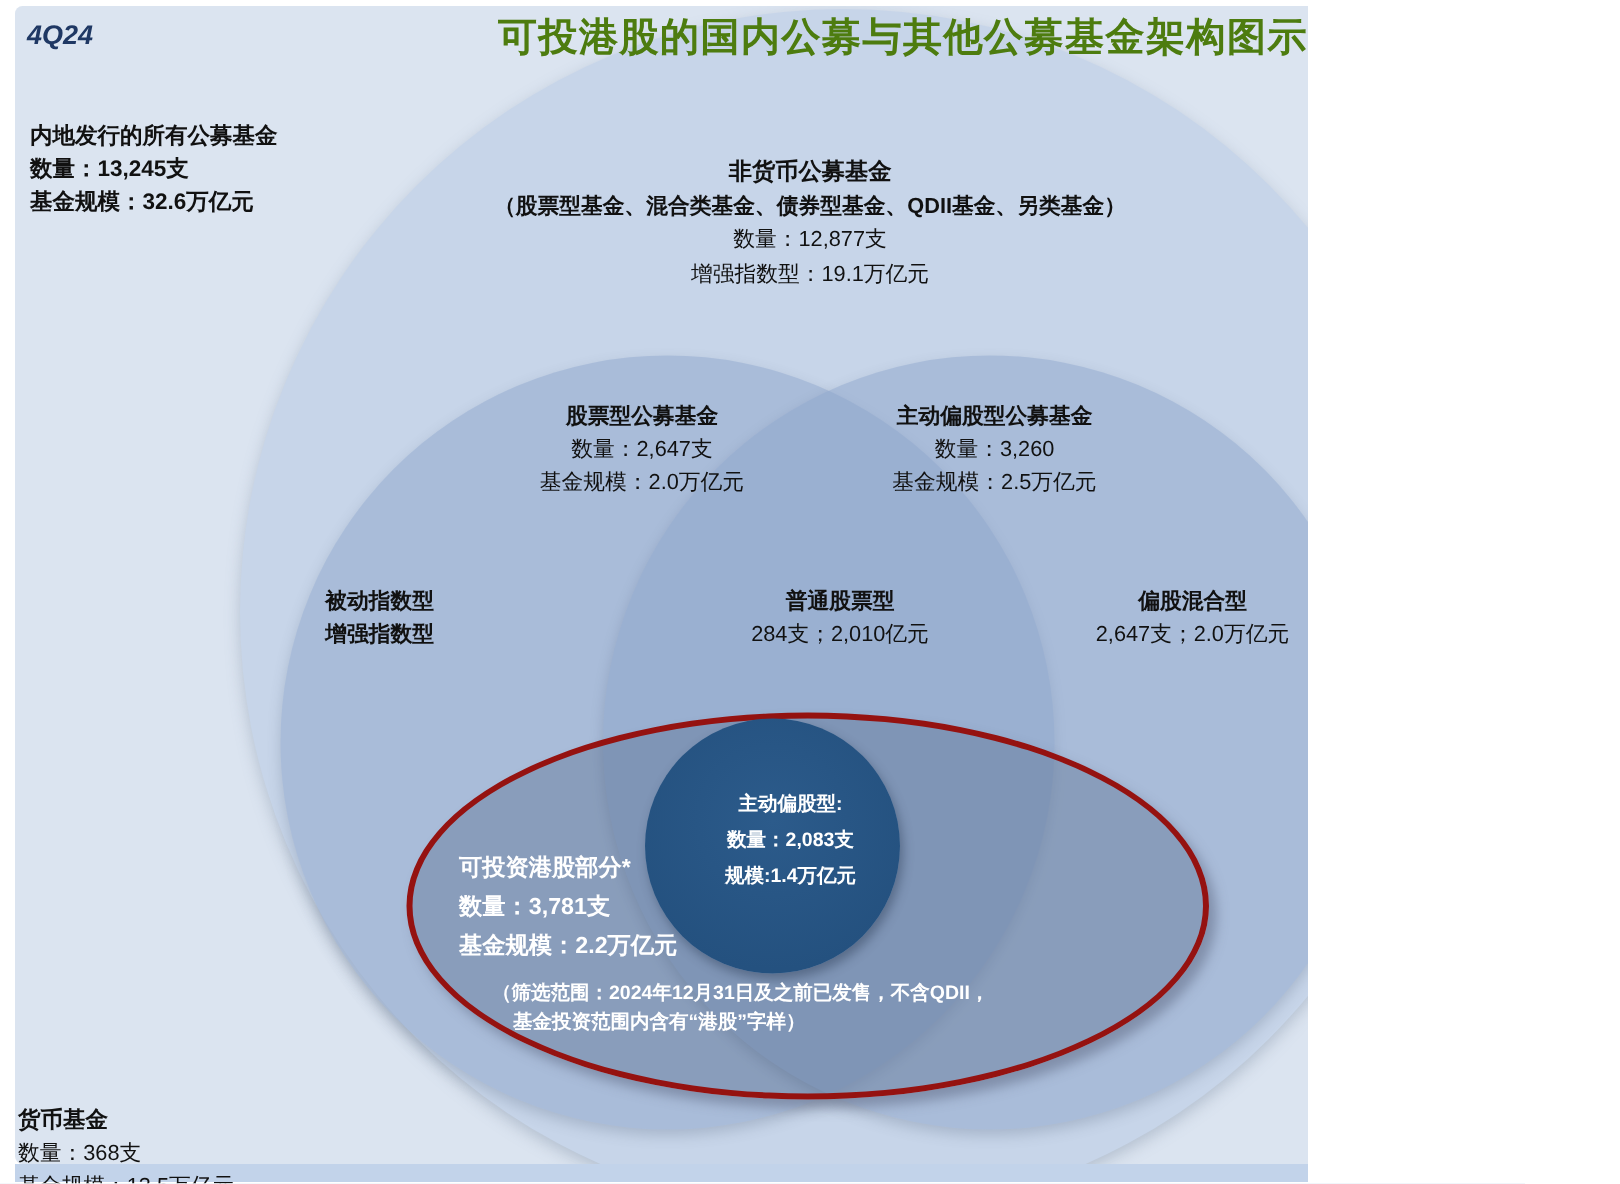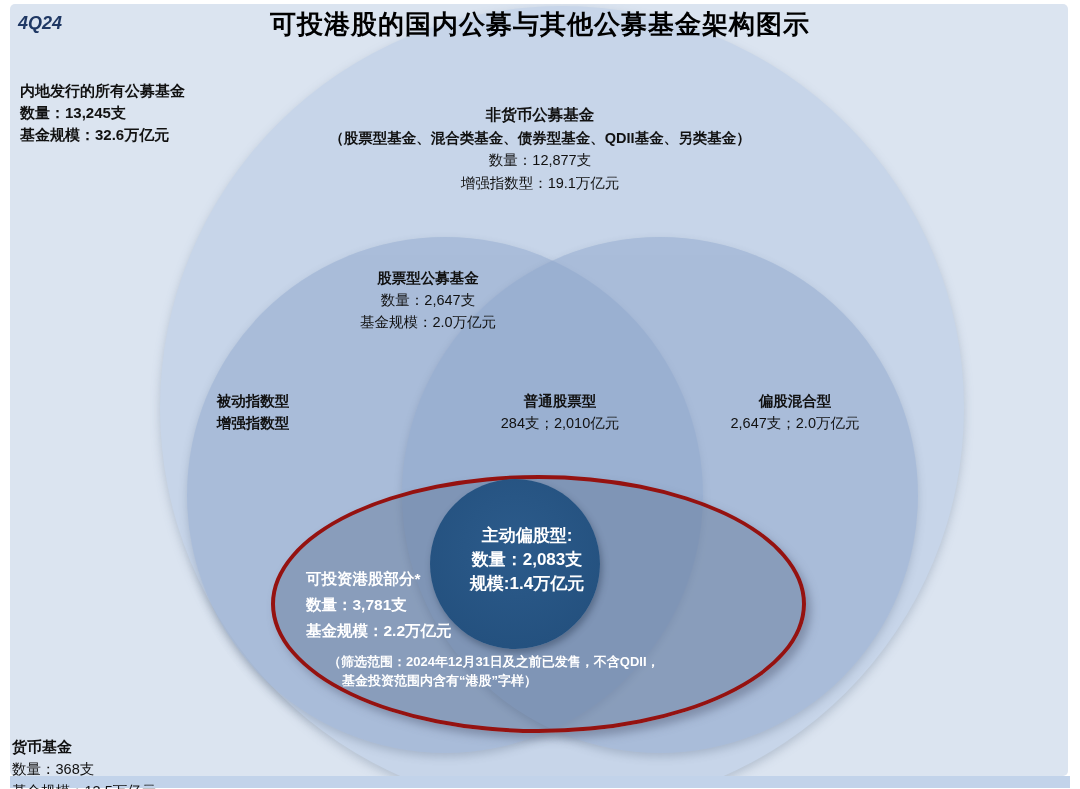--- a/index.html
+++ b/index.html
@@ -1,17 +1,17 @@
 <!DOCTYPE html>
 <html style="--canvas: #ffffff; --all-funds-fill: #dbe4f0; --non-money-fill: #c7d5e9; --equity-fill: #8da5cb; --hk-ellipse-fill: rgba(70,92,124,0.32); --hk-ellipse-border: #951210; --active-subset-fill: #24517f; --footer-bar: #c2d3ea; --tag-text: #1f3864;"><head>
 <meta charset="utf-8">
 <style>
   html,body{margin:0;padding:0;background:#fff;}
   body{font-family:"Liberation Sans","DejaVu Sans",sans-serif;}
-  #canvas{position:relative;width:1080px;height:789px;background:var(--canvas,#fff);overflow:hidden;}
+  #canvas{position:relative;width:872px;height:789px;background:var(--canvas,#fff);overflow:hidden;}
 
   
   .outer-region{position:absolute;left:10px;top:4px;width:1058px;height:772px;
     background:var(--all-funds-fill);border-radius:5px;overflow:hidden;}
   .circle{position:absolute;border-radius:50%;}
   .second-circle{left:150px;top:2px;width:804px;height:804px;
     background:var(--non-money-fill);box-shadow:0 4px 10px rgba(110,125,150,.35);}
   .mid-circle{width:516px;height:516px;background:var(--equity-fill);opacity:.5;
     box-shadow:0 4px 9px rgba(60,75,100,.45);}
   .mid-left{left:177px;top:233px;}
@@ -21,32 +21,32 @@
     box-sizing:border-box;box-shadow:5px 6px 8px rgba(90,100,125,.5);}
   .subset-circle{left:420px;top:475px;width:170px;height:170px;
     background:radial-gradient(circle at 50% 40%, #2c5b8b 0%, var(--active-subset-fill) 75%);
     box-shadow:2px 4px 7px rgba(40,55,80,.45);}
 
   
   .txt{position:absolute;color:#111;font-size:14.5px;line-height:22px;white-space:nowrap;}
   .center{text-align:center;}
   .b{font-weight:bold;}
   .tag{left:18px;top:12px;font-size:18px;font-weight:bold;font-style:italic;color:var(--tag-text);}
-  .title{left:0;right:0;top:13px;text-align:center;font-size:26px;font-weight:bold;color:#000000;letter-spacing:1px;}
+  .title{left:0;right:0;top:13px;text-align:right;font-size:26px;font-weight:bold;color:#4d7c0f;letter-spacing:1px;}
   .all-funds{left:20px;top:80px;font-size:15px;font-weight:bold;}
   .non-money{left:140px;width:800px;top:104px;line-height:22.5px;}
   .non-money .hd{font-size:15.5px;text-align:center;}
   .equity{left:288px;width:280px;top:267px;}
   .active-equity{left:523px;width:280px;top:267px;}
   .passive{left:153px;width:200px;top:390px;text-align:center;}
   .common{left:460px;width:200px;top:390px;}
   .balanced{left:675px;width:240px;top:390px;}
   .semi{font-weight:600;}
   .white{color:#fff;}
-  .subset-txt{left:427px;width:200px;top:524px;font-size:17px;line-height:24px;font-weight:bold;}
+  .subset-txt{left:427px;width:200px;top:524px;font-size:13px;line-height:24px;font-weight:bold;}
   .hk-txt{left:306px;top:566px;font-size:15.5px;line-height:26px;font-weight:bold;}
   .note{left:328px;top:652px;font-size:13px;line-height:19px;font-weight:bold;}
   .note .l2{padding-left:14px;}
   .money{left:12px;top:700px;margin-top:36px;}
   .money .hd{font-size:15px;}
   .footer-bar{position:absolute;left:10px;top:776px;width:1060px;height:12px;background:var(--footer-bar);}
 </style>
 </head>
 <body>
 
@@ -76,20 +76,25 @@
     <div>数量：12,877支</div>
     <div>增强指数型：19.1万亿元</div>
   </div>
 
   <div class="txt equity center">
     <div class="b">股票型公募基金</div>
     <div>数量：2,647支</div>
     <div>基金规模：2.0万亿元</div>
   </div>
 
+  <div class="txt active-equity center">
+    <div class="b">主动偏股型公募基金</div>
+    <div>数量：3,260</div>
+    <div>基金规模：2.5万亿元</div>
+  </div>
 
   <div class="txt passive center">
     <div class="semi">被动指数型</div>
     <div class="semi">增强指数型</div>
   </div>
 
   <div class="txt common center">
     <div class="semi">普通股票型</div>
     <div>284支；2,010亿元</div>
   </div>

